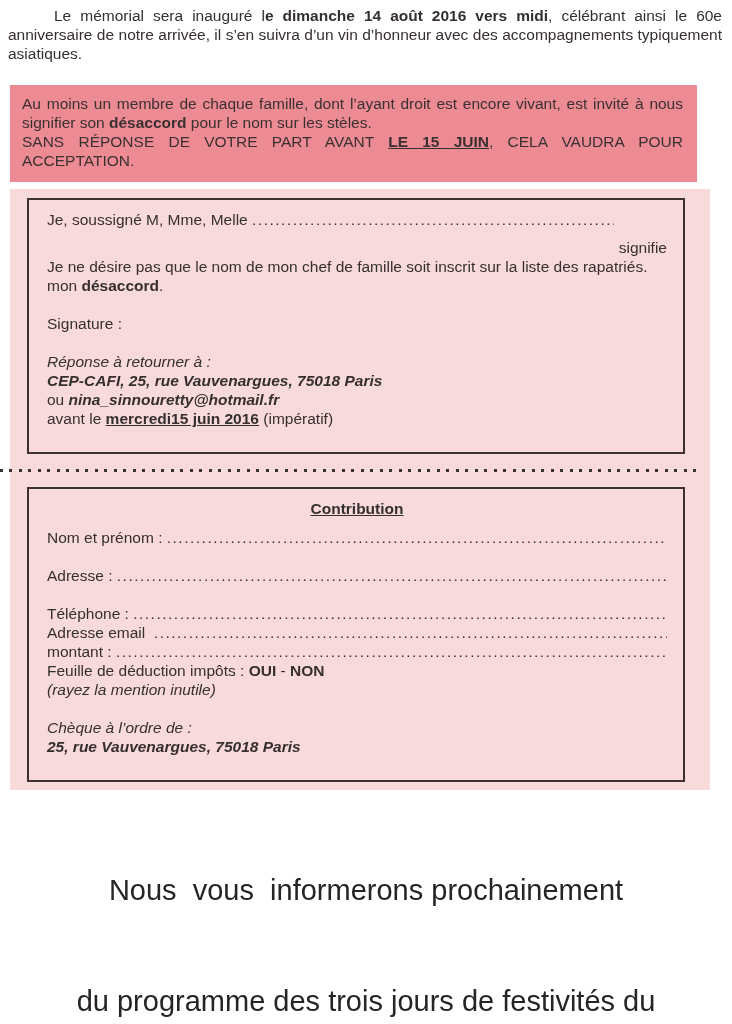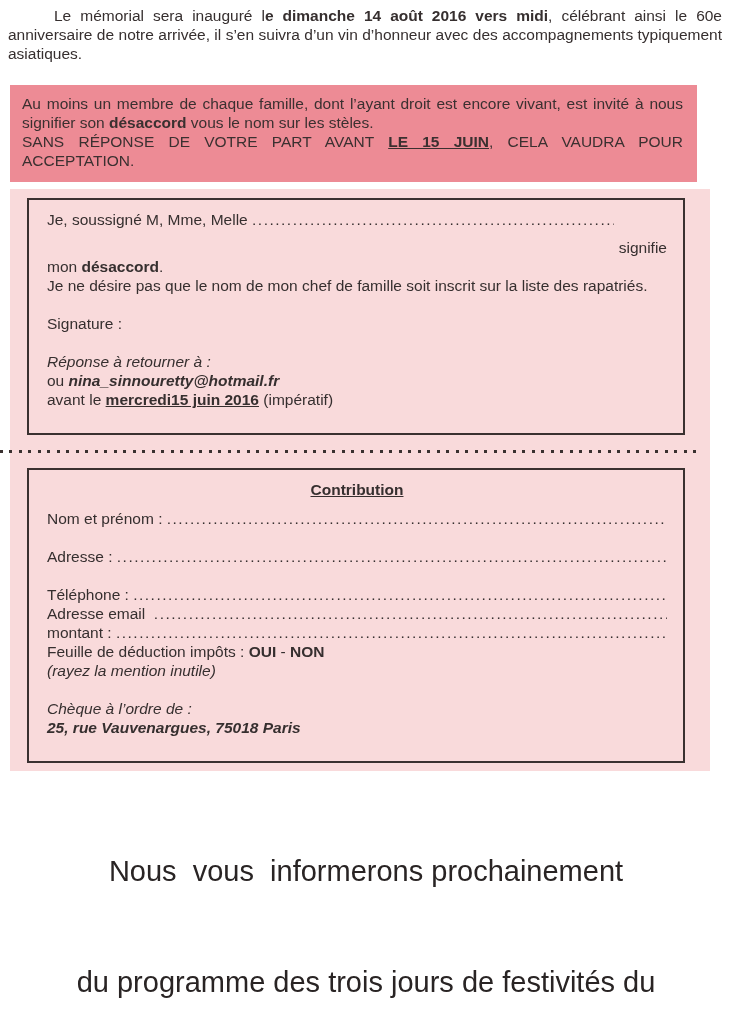--- a/index.html
+++ b/index.html
@@ -62,39 +62,40 @@
     font-size:29px; line-height:37px; color:#292424;
     white-space:pre-wrap;
   }
 </style>
 </head>
 <body>
 
 <p class="intro"><span>Le mémorial sera inauguré l</span><span class="b">e dimanche 14 août 2016 vers midi</span><span>, célébrant ainsi le 60e anniversaire de notre arrivée, il s’en suivra d’un vin d’honneur avec des accompagnements typiquement asiatiques.</span></p>
 
 <div class="notice">
-  <p><span>Au moins un membre de chaque famille, dont l’ayant droit est encore vivant, est invité à nous signifier son </span><span class="b">désaccord</span><span> vous le nom sur les stèles.</span></p>
+  <p><span>Au moins un membre de chaque famille, dont l’ayant droit est encore vivant, est invité à nous signifier son </span><span class="b">désaccord</span><span> pour le nom sur les stèles.</span></p>
   <p class="spread"><span>SANS RÉPONSE DE VOTRE PART AVANT </span><span class="b u">LE 15 JUIN</span><span>, CELA VAUDRA POUR</span></p>
   <p>ACCEPTATION.</p>
 </div>
 
 <div class="panel">
 
   <div class="formbox">
     <div class="leader">
       <span class="lbl">Je, soussigné M, Mme, Melle </span>
       <span class="fill">..........................................................................................................................................................................................................................</span>
       <span class="tail"> signifie</span>
     </div>
+    <div>Je ne désire pas que le nom de mon chef de famille soit inscrit sur la liste des rapatriés.</div>
     <div><span>mon </span><span class="b">désaccord</span><span>.</span></div>
-    <div>Je ne désire pas que le nom de mon chef de famille soit inscrit sur la liste des rapatriés.</div>
     <div class="sp"></div>
     <div>Signature :</div>
     <div class="sp"></div>
     <div class="it">Réponse à retourner à :</div>
+    <div class="it b">CEP-CAFI, 25, rue Vauvenargues, 75018 Paris</div>
     <div><span>ou </span><span class="it b">nina_sinnouretty@hotmail.fr</span></div>
     <div><span>avant le </span><span class="b u">mercredi15 juin 2016</span><span> (impératif)</span></div>
   </div>
 
   <div class="cutline-wrap">
     <div class="cutline"></div>
   </div>
 
   <div class="formbox">
     <div class="contrib-title"><span class="b u">Contribution</span></div>

